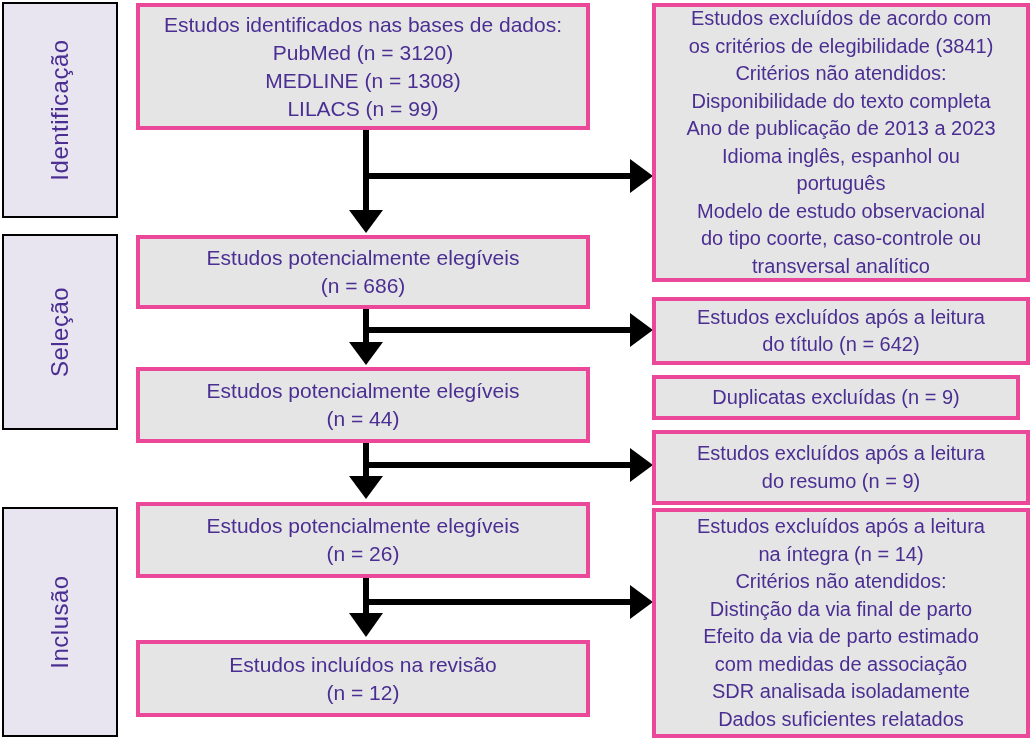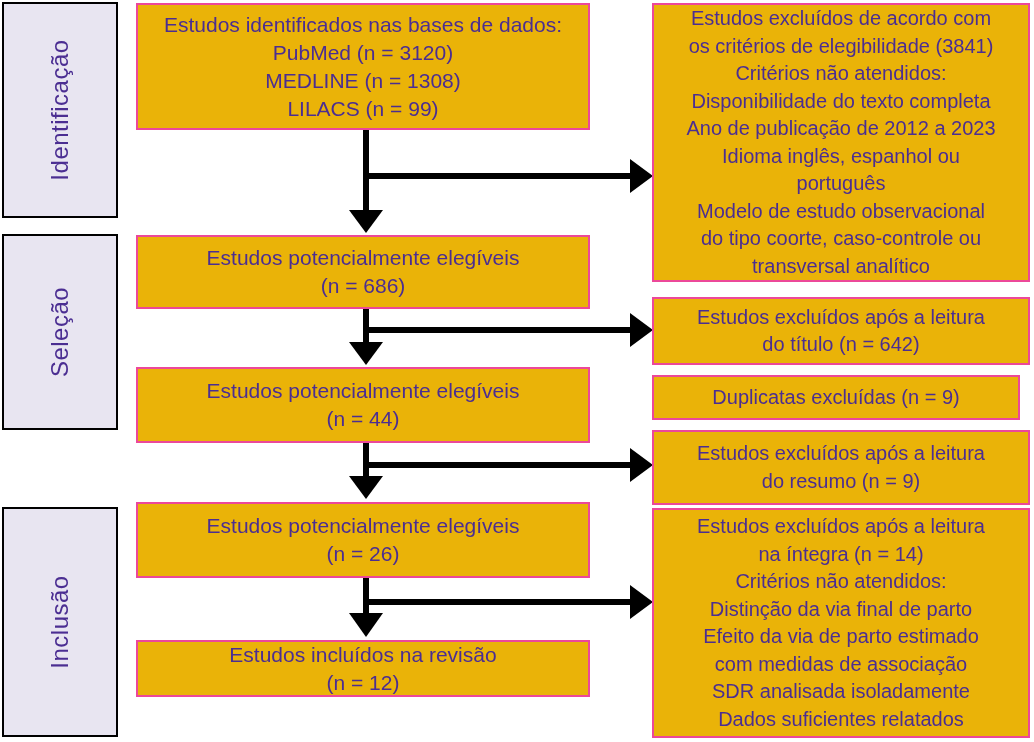--- a/index.html
+++ b/index.html
@@ -22,22 +22,22 @@
   }
   .stage-text {
     transform: rotate(-90deg);
     white-space: nowrap;
     color: #4b2e92;
     font-size: 24px;
     letter-spacing: 0.5px;
   }
   .fbox, .rbox {
     position: absolute;
-    background: #eab308;
-    border: 2px solid #ec4899;
+    background: #e5e5e5;
+    border: 4px solid #ec4899;
     box-sizing: border-box;
     display: flex;
     align-items: center;
     justify-content: center;
     text-align: center;
   }
   .fbox span {
     white-space: pre-line;
     color: #4b2e92;
     font-size: 21px;
@@ -124,31 +124,31 @@
 (n = 686)</span>
   </div>
   <div class="fbox" style="left:136px; top:367px; width:454px; height:76px;">
     <span>Estudos potencialmente elegíveis
 (n = 44)</span>
   </div>
   <div class="fbox" style="left:136px; top:502px; width:454px; height:76px;">
     <span>Estudos potencialmente elegíveis
 (n = 26)</span>
   </div>
-  <div class="fbox" style="left:136px; top:640px; width:454px; height:57px;">
+  <div class="fbox" style="left:136px; top:640px; width:454px; height:77px;">
     <span>Estudos incluídos na revisão
 (n = 12)</span>
   </div>
 
   <div class="rbox" style="left:652px; top:3px; width:378px; height:279px;">
     <span>Estudos excluídos de acordo com
 os critérios de elegibilidade (3841)
 Critérios não atendidos:
 Disponibilidade do texto completa
-Ano de publicação de 2012 a 2023
+Ano de publicação de 2013 a 2023
 Idioma inglês, espanhol ou
 português
 Modelo de estudo observacional
 do tipo coorte, caso-controle ou
 transversal analítico</span>
   </div>
   <div class="rbox" style="left:652px; top:297px; width:378px; height:68px;">
     <span>Estudos excluídos após a leitura
 do título (n = 642)</span>
   </div>

